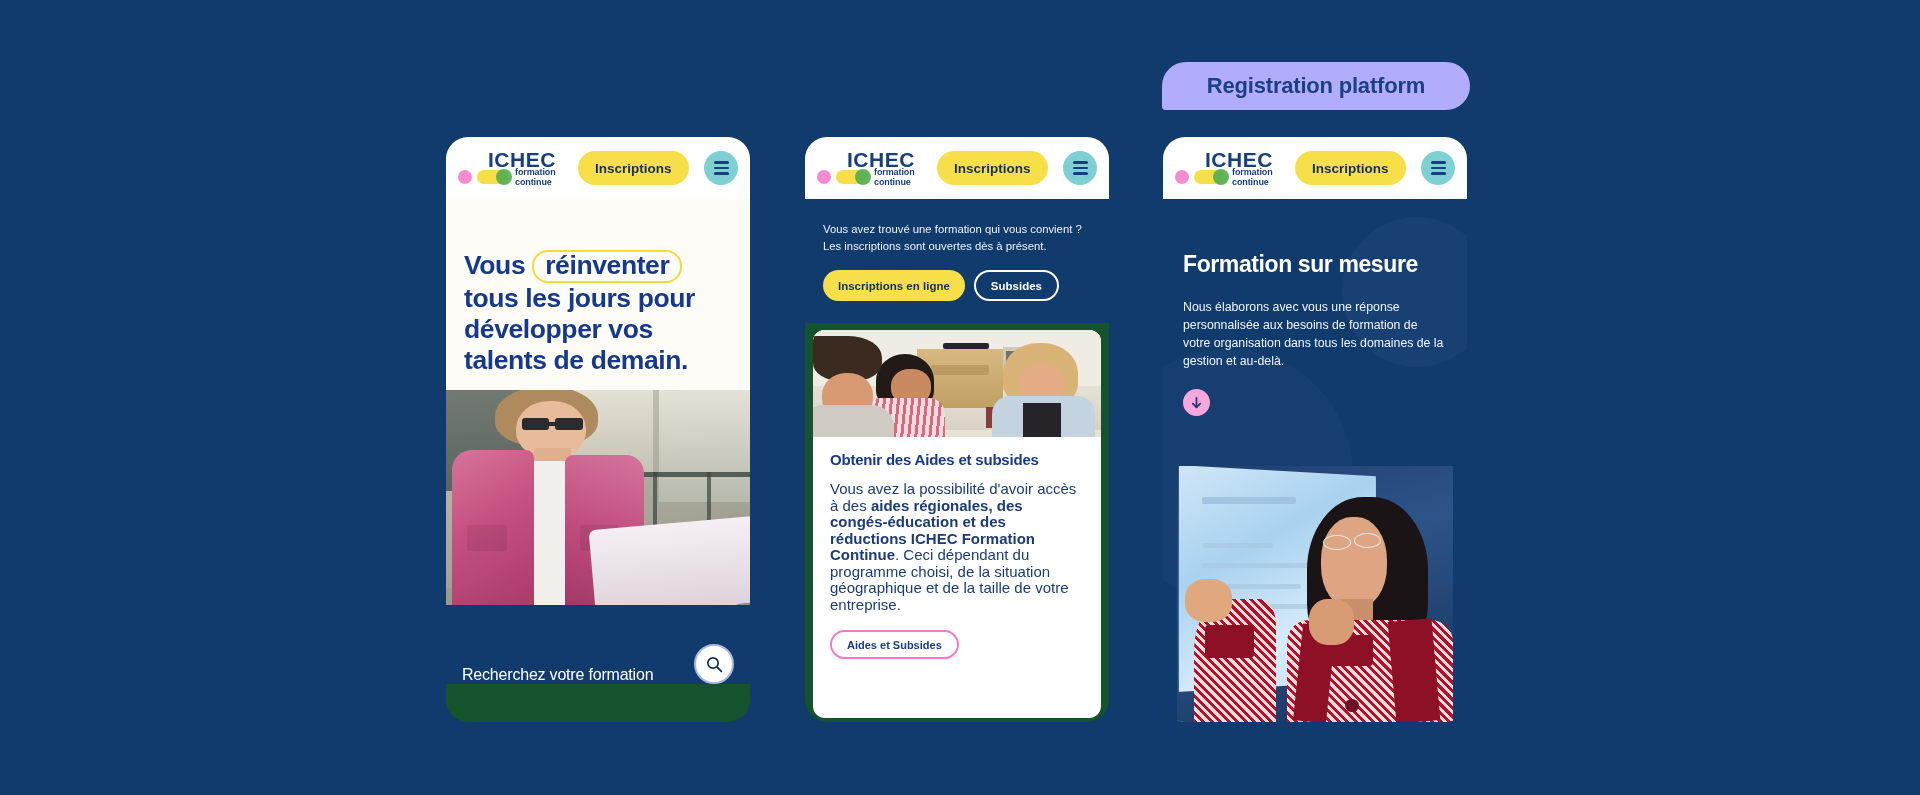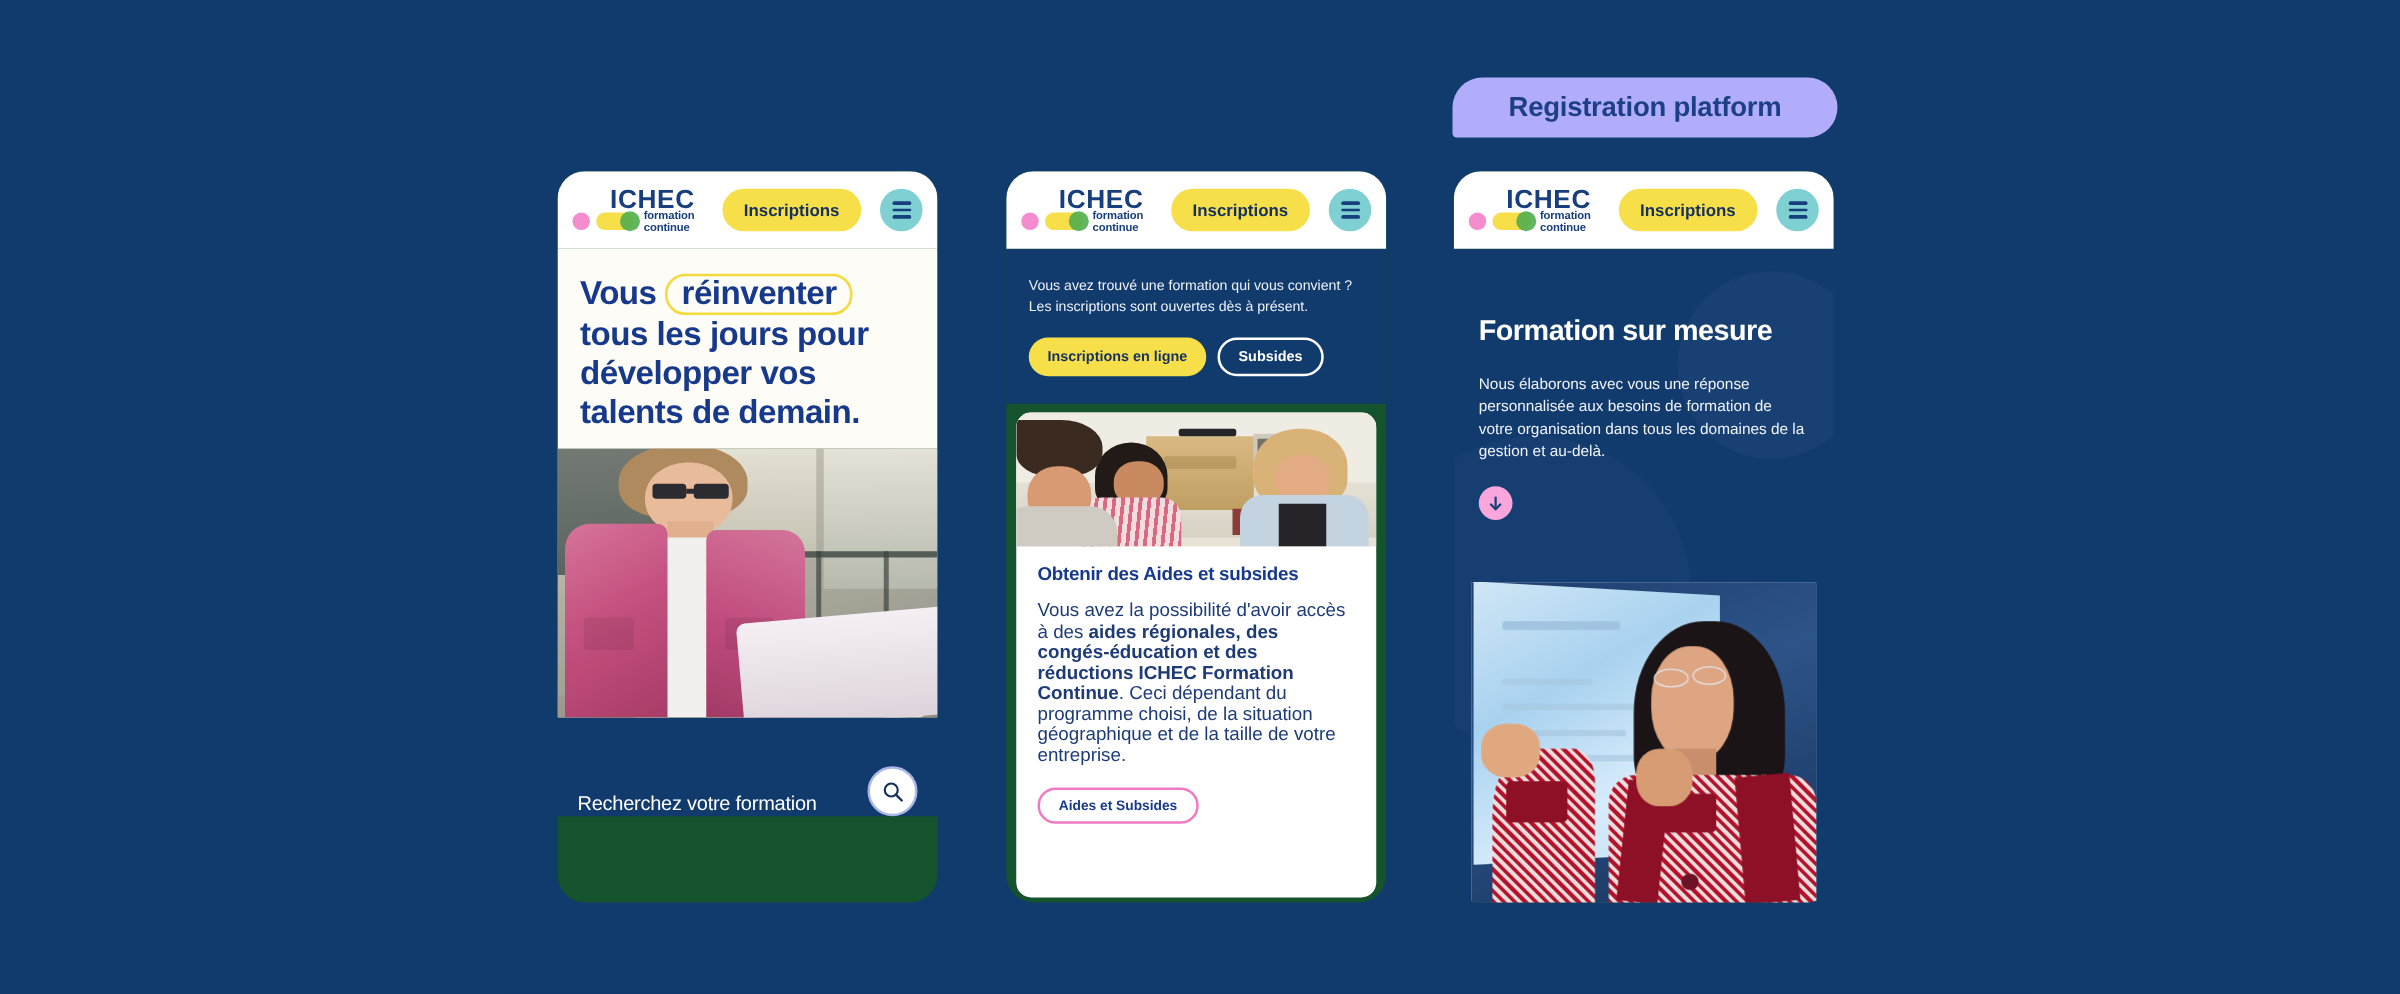--- a/index.html
+++ b/index.html
@@ -158,20 +158,21 @@
     line-height: 31px;
     font-weight: bold;
     letter-spacing: -0.4px;
   }
   .pill-outline {
     display: inline-block;
     border: 2.5px solid #f4d93f;
     border-radius: 16px;
     padding: 0px 11px 2px 11px;
     line-height: 27px;
+    margin-top: 31px;
   }
 
   .p1-photo {
     position: relative;
     height: 215px;
     overflow: hidden;
     background: #c9b7ad;
   }
   .p1-banner {
     position: absolute;

